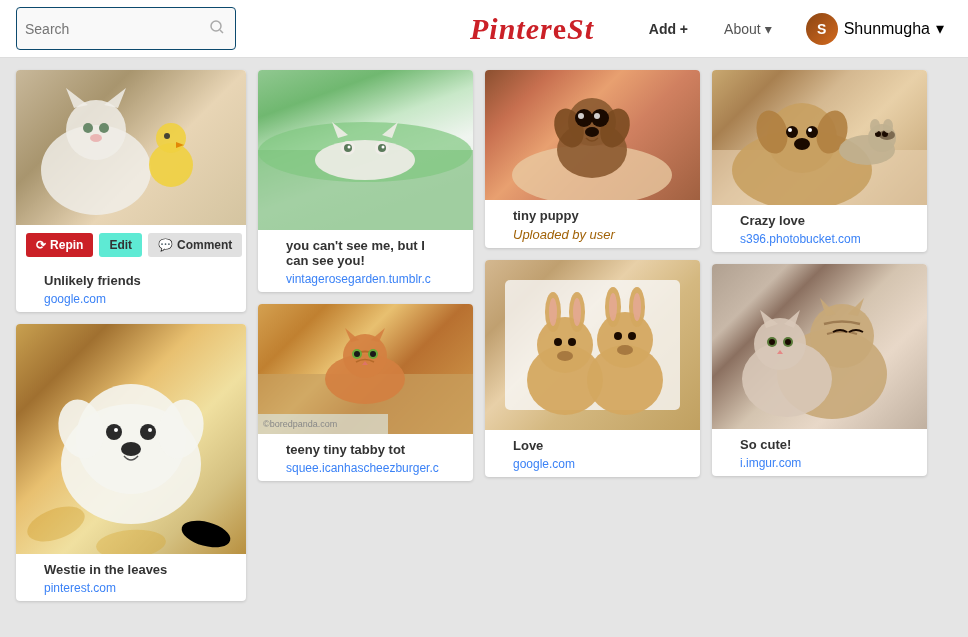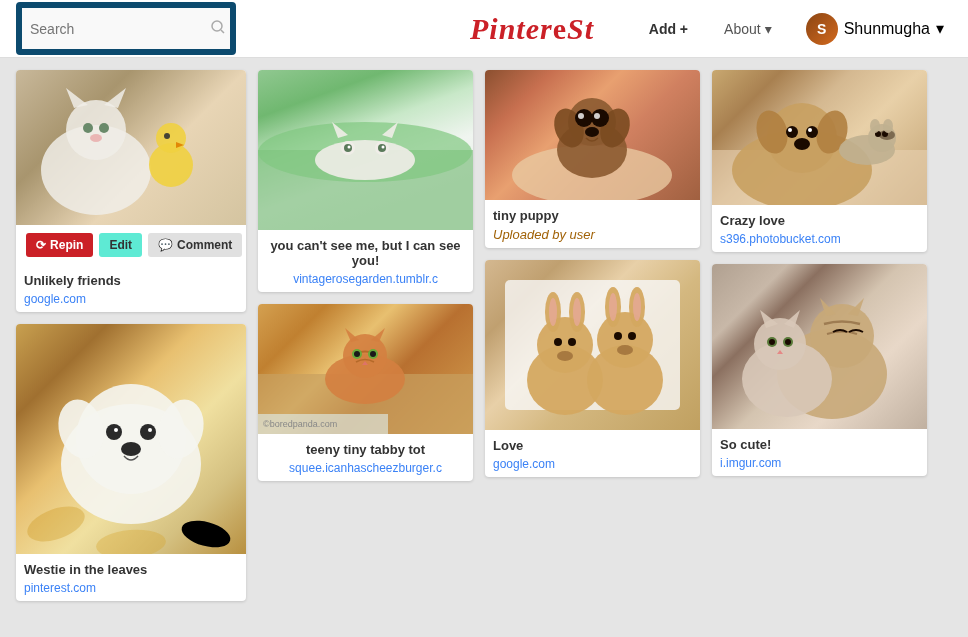--- a/index.html
+++ b/index.html
@@ -19,21 +19,21 @@
       display: flex;
       align-items: center;
       padding: 0 16px;
       position: relative;
       z-index: 10;
     }
 
     #search-wrapper {
       display: flex;
       align-items: center;
-      border: 6px solid #0c4a6e;
+      border: 1px solid #0c4a6e;
       border-radius: 4px;
       padding: 12px 8px;
       width: 220px;
       background: #f9f9f9;
     }
 
     #search-input {
       border: none;
       background: transparent;
       outline: none;
@@ -115,21 +115,21 @@
     }
 
     
     .pin-column {
       display: flex;
       flex-direction: column;
       gap: 12px;
     }
 
     .col-1 { width: 230px; }
-    .col-2 { width: 215px; text-align: center; }
+    .col-2 { width: 215px; }
     .col-3 { width: 215px; }
     .col-4 { width: 215px; }
 
     
     .pin-card {
       background: #fff;
       border-radius: 4px;
       box-shadow: 0 1px 3px rgba(0,0,0,0.15);
       overflow: hidden;
       position: relative;
@@ -162,21 +162,21 @@
       font-size: 12px;
       font-weight: bold;
       cursor: pointer;
       color: #333;
     }
 
     .action-btn.repin { background: #cb2027; color: white; }
     .action-btn.comment { background: #e0e0e0; }
 
     .pin-info {
-      padding: 8px 8px 6px;
+      padding: 8px 28px 6px;
     }
 
     .pin-title {
       font-size: 13px;
       font-weight: bold;
       color: #333;
       margin-bottom: 4px;
     }
 
     .pin-source {

